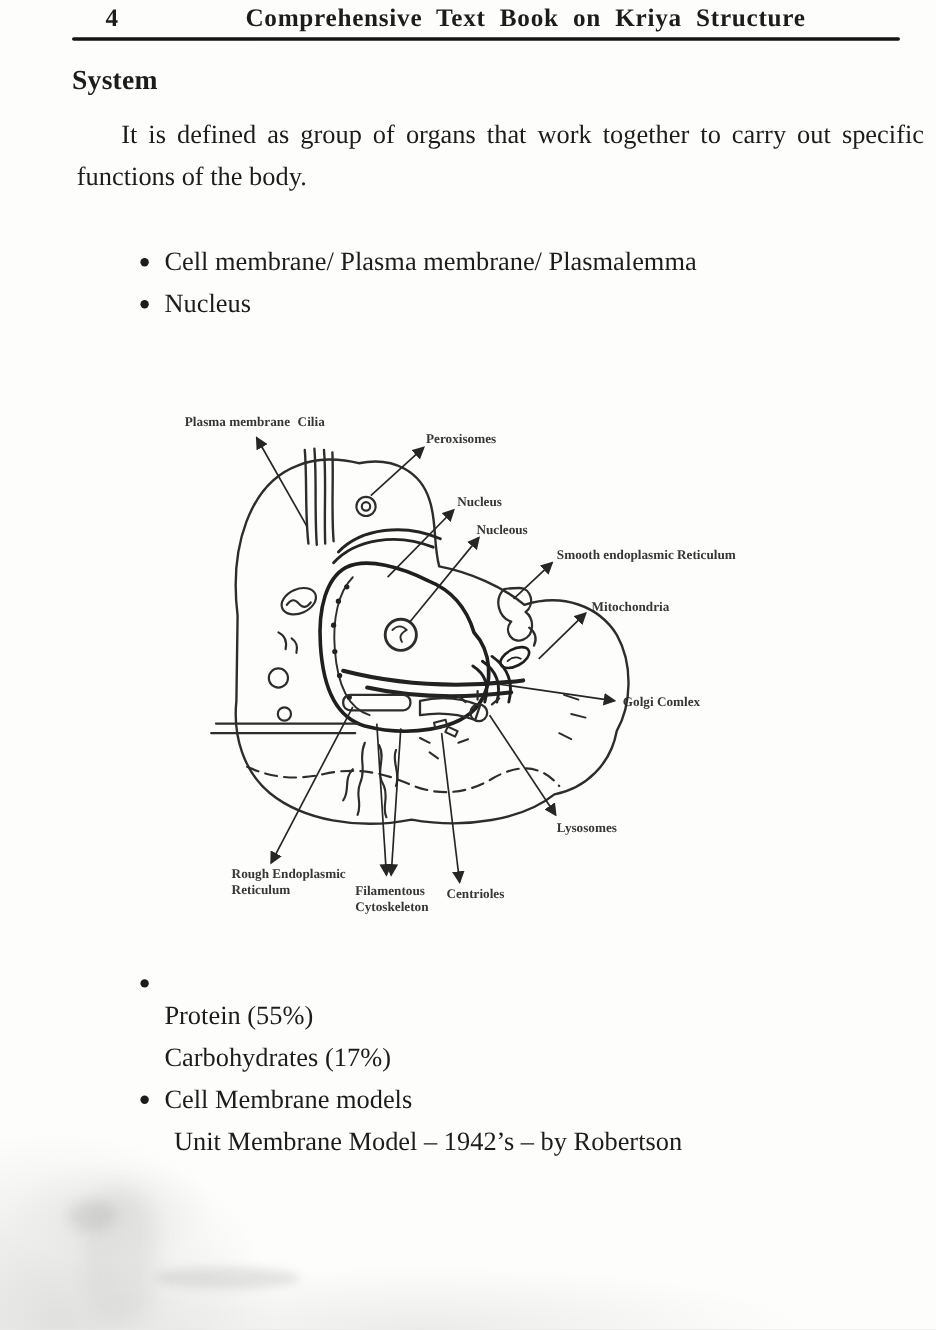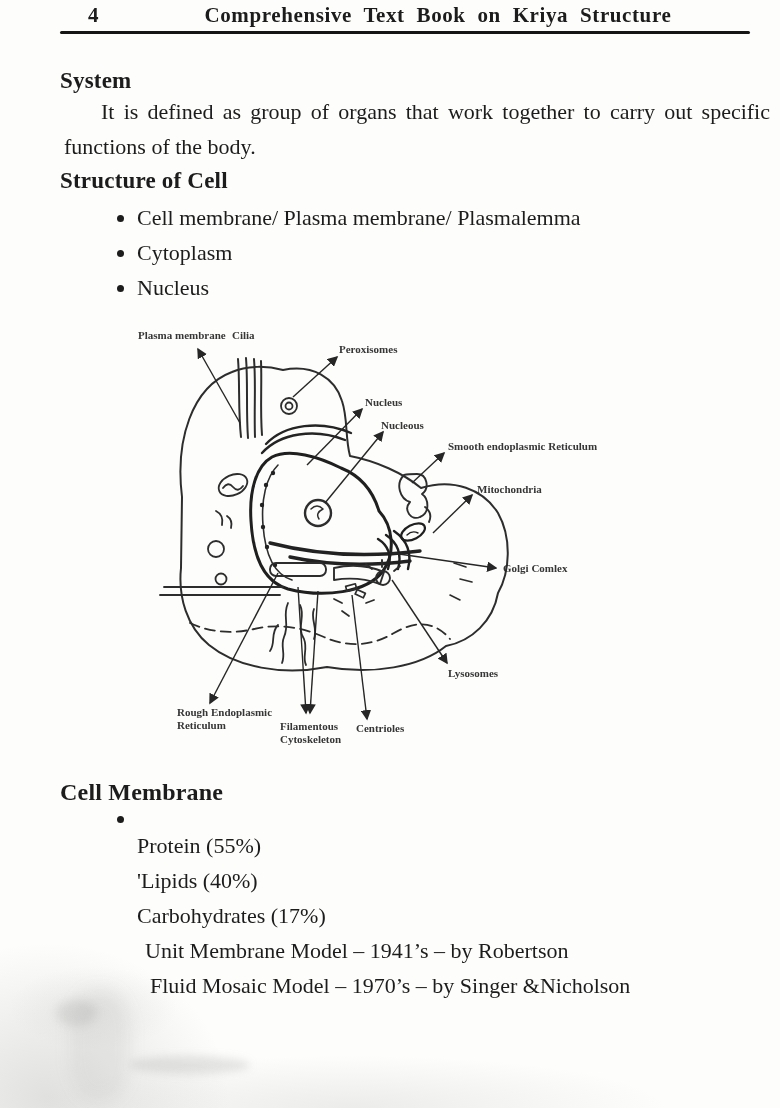--- a/index.html
+++ b/index.html
@@ -13,38 +13,38 @@
       #fdfdfb;
     color:#1c1c1c;
   }
   .hdr{position:absolute;top:3px;left:88px;right:34px;display:flex;align-items:baseline;
        font-size:21px;font-weight:bold;}
   .hdr .num{font-weight:bold;}
   .hdr .ttl{margin-left:106px;letter-spacing:.6px;word-spacing:6px;}
   .rule{position:absolute;top:31px;left:60px;width:690px;height:3px;background:#151515;border-radius:2px;}
 
   h2{position:absolute;margin:0;font-size:23px;font-weight:bold;letter-spacing:.2px;}
-  .h-system{top:68px;left:60px;}
+  .h-system{top:54px;left:60px;}
   .h-structure{top:168px;left:60px;}
   .h-membrane{top:779px;left:60px;font-size:24px;}
 
   .para{position:absolute;top:90px;left:60px;width:706px;margin:4px;
         font-size:22px;line-height:35px;text-indent:37px;text-align:justify;}
 
   ul.blist{position:absolute;margin:0;padding:0;list-style:none;font-size:22px;}
   .blist-structure{top:206px;left:117px;}
   .blist-membrane{top:816px;left:117px;}
   ul.blist li{display:flex;align-items:flex-end;line-height:24px;margin-bottom:11px;}
   .blist-membrane li{margin-bottom:13px;}
   .dot{width:7px;height:7px;border-radius:50%;background:#1c1c1c;margin-right:13px;flex:none;align-self:center;}
   li.sub{padding-left:20px;}
   li.sub.m1{padding-left:28px;}
   li.sub.m2{padding-left:33px;}
 
-  figure.diagram{position:absolute;top:325px;left:120px;margin:0;width:540px;height:435px;}
+  figure.diagram{position:absolute;top:325px;left:120px;margin:16px;width:540px;height:435px;}
   .diagram svg{display:block;}
   .dlabel{font-family:"Liberation Serif",serif;font-size:11px;font-weight:bold;fill:#262626;opacity:.92;}
 
   .smudge1{position:absolute;left:70px;top:990px;width:60px;height:110px;
            background:rgba(140,140,140,.10);filter:blur(8px);border-radius:40%;}
   .smudge2{position:absolute;left:130px;top:1056px;width:120px;height:18px;
            background:rgba(120,120,120,.18);filter:blur(4px);border-radius:50%;}
   .smudge3{position:absolute;left:56px;top:1000px;width:40px;height:26px;
            background:rgba(130,130,130,.16);filter:blur(5px);border-radius:50%;}
 </style>
@@ -55,29 +55,24 @@
 
   <div class="hdr">
     <span class="num">4</span>
     <span class="ttl">Comprehensive Text Book on Kriya Structure</span>
   </div>
   <div class="rule"></div>
 
   <h2 class="h-system">System</h2>
   <p class="para">It is defined as group of organs that work together to carry out specific functions of the body.</p>
 
-  <h2 class="h-structure">Structure of Cell</h2>
   <ul class="blist blist-structure">
     <li>
       <span class="dot"></span>
       <span>Cell membrane/ Plasma membrane/ Plasmalemma</span>
-    </li>
-    <li>
-      <span class="dot"></span>
-      <span>Cytoplasm</span>
     </li>
     <li>
       <span class="dot"></span>
       <span>Nucleus</span>
     </li>
   </ul>
 
   <figure class="diagram">
     <svg viewBox="0 0 540 435" width="540" height="435">
       <defs>
@@ -217,39 +212,36 @@
         <text class="dlabel" x="328" y="352">Lysosomes</text>
         <text class="dlabel" x="57" y="391">Rough Endoplasmic</text>
         <text class="dlabel" x="57" y="404">Reticulum</text>
         <text class="dlabel" x="160" y="405">Filamentous</text>
         <text class="dlabel" x="160" y="418">Cytoskeleton</text>
         <text class="dlabel" x="236" y="407">Centrioles</text>
       </g>
     </svg>
   </figure>
 
-  <h2 class="h-membrane">Cell Membrane</h2>
   <ul class="blist blist-membrane">
     <li>
       <span class="dot"></span>
     </li>
     <li class="sub">
       <span>Protein (55%)</span>
     </li>
     <li class="sub">
-      <span>'Lipids (40%)</span>
-    </li>
-    <li class="sub">
       <span>Carbohydrates (17%)</span>
     </li>
+    <li>
+      <span class="dot"></span>
+      <span>Cell Membrane models</span>
+    </li>
     <li class="sub m1">
-      <span>Unit Membrane Model – 1941’s – by Robertson</span>
-    </li>
-    <li class="sub m2">
-      <span>Fluid Mosaic Model – 1970’s – by Singer &amp;Nicholson</span>
+      <span>Unit Membrane Model – 1942’s – by Robertson</span>
     </li>
   </ul>
 
   <div class="smudge1"></div>
   <div class="smudge2"></div>
   <div class="smudge3"></div>
 
 </div>
 
 </body></html>

